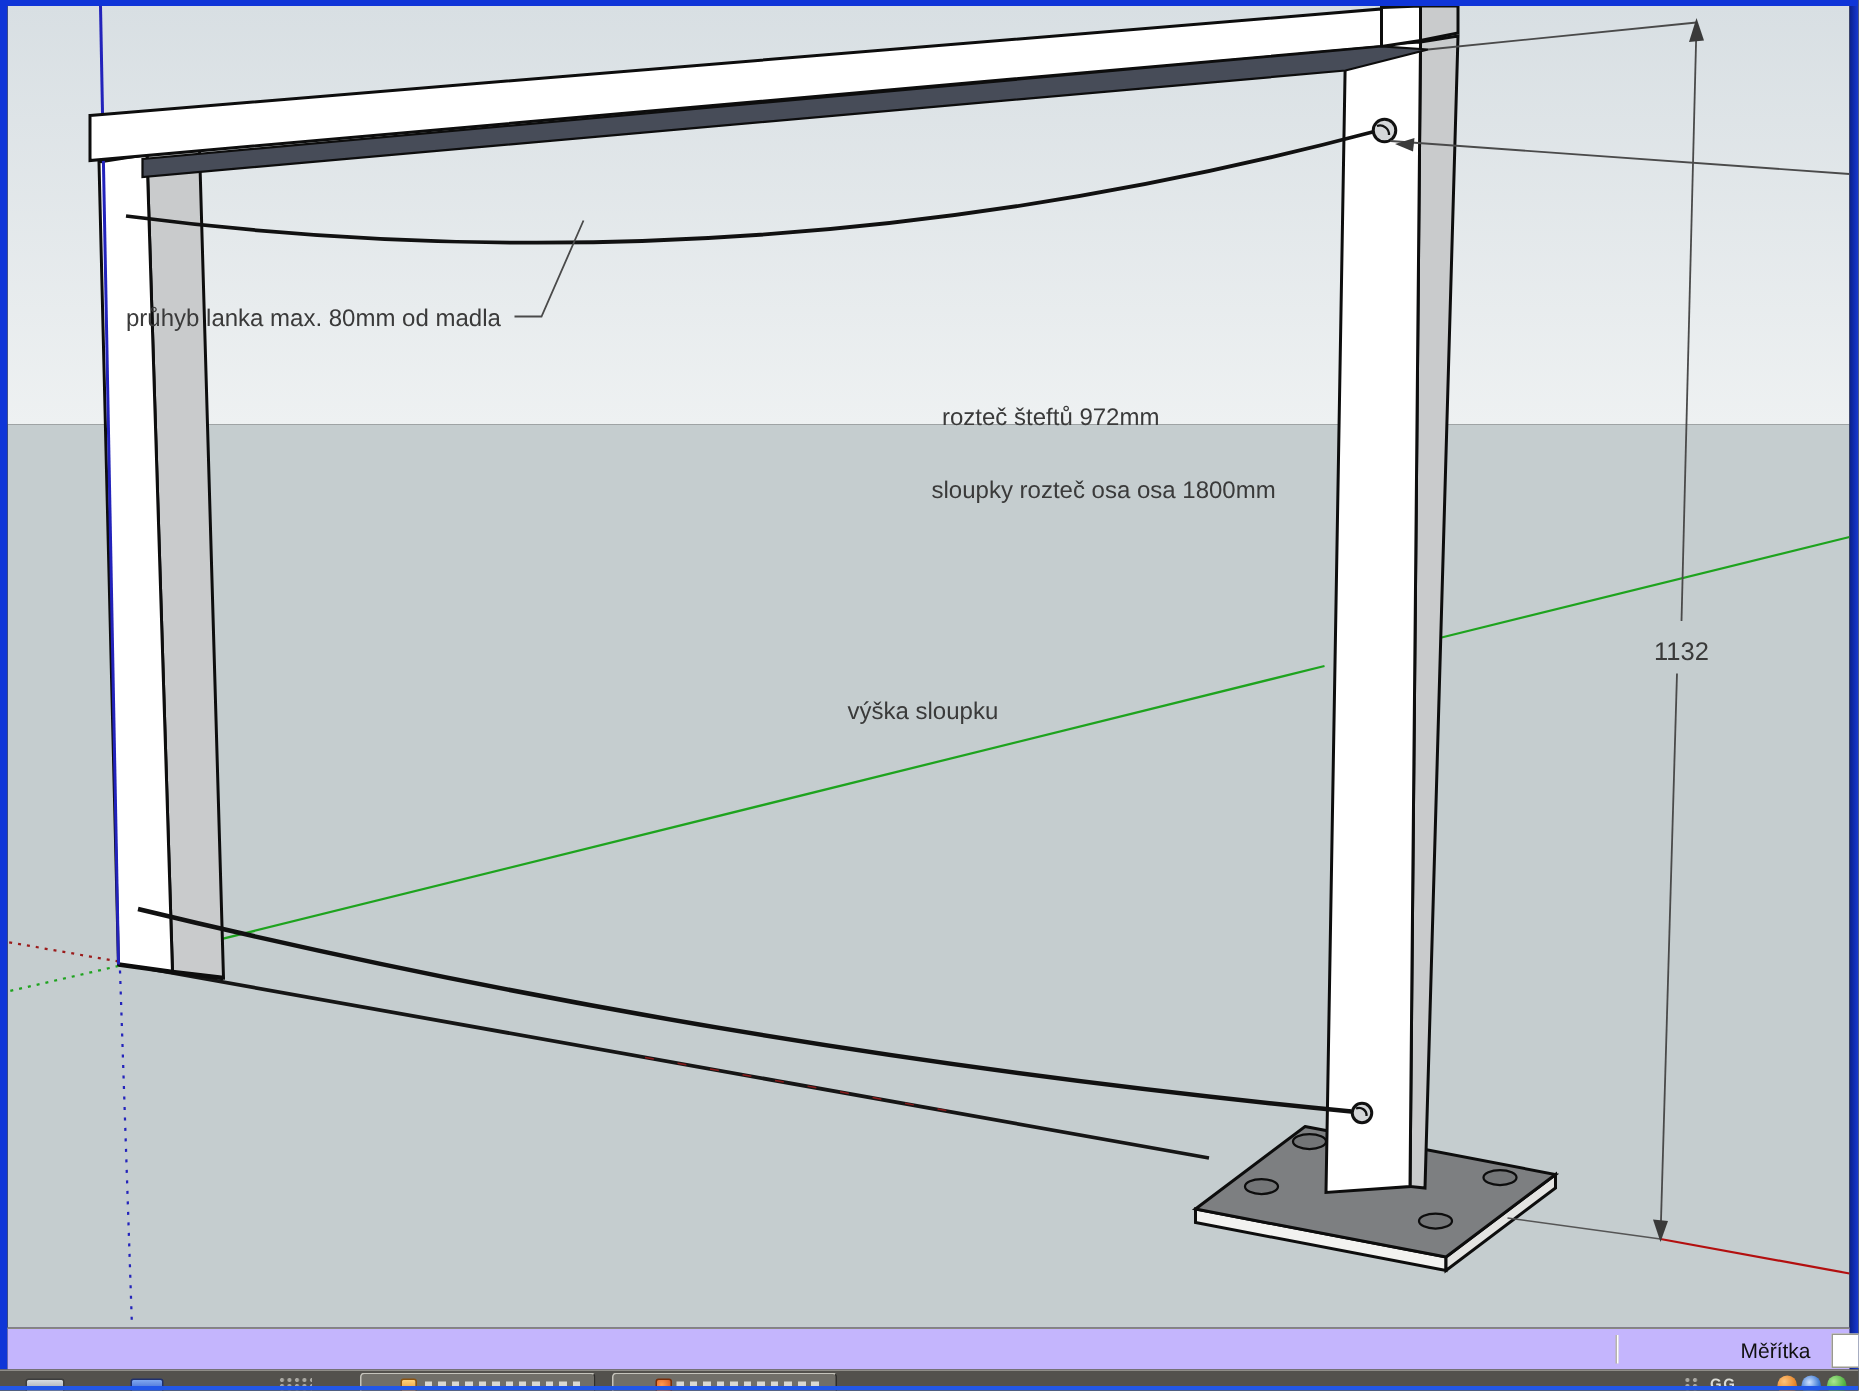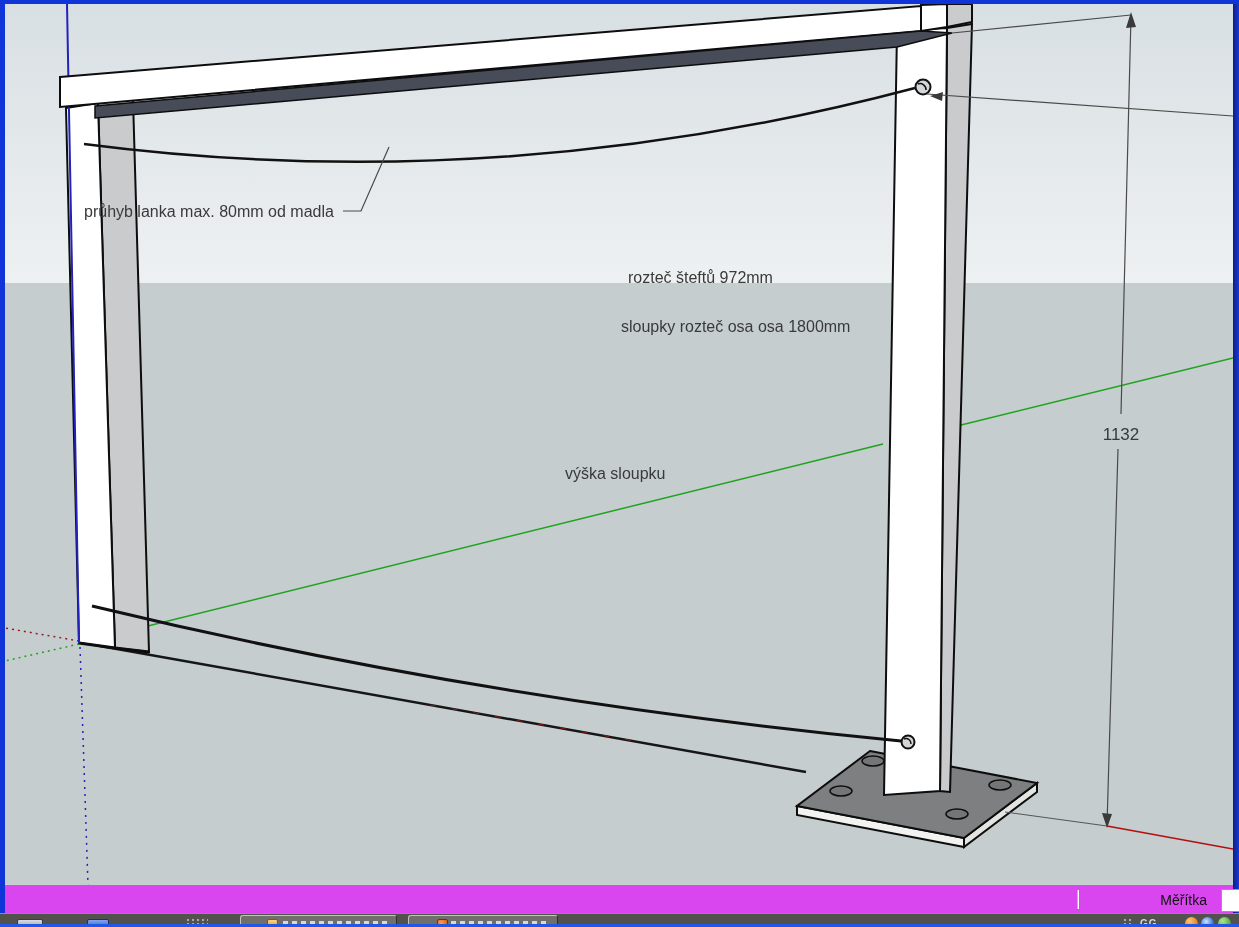--- a/index.html
+++ b/index.html
@@ -10,21 +10,21 @@
   
   .win-border{position:absolute;background:#0f35d8;}
   #border-top{left:0;top:0;width:1239px;height:4px;}
   #border-left{left:0;top:4px;width:5px;height:909px;}
   #border-right{left:1233px;top:4px;width:6px;height:909px;background:linear-gradient(90deg,#0a1f8a,#1839d6);}
   
   #viewport{position:absolute;left:5px;top:4px;width:1228px;height:881px;}
   
   #statusbar{
     position:absolute;left:5px;top:885px;width:1228px;height:28px;
-    background:#d946ef;border-top:1px solid #8a897f;box-sizing:border-box;
+    background:#c4b5fd;border-top:1px solid #8a897f;box-sizing:border-box;
   }
   .sb-sep{position:absolute;left:1072px;top:4px;width:1px;height:19px;background:#b7b5ac;border-right:1px solid #fff;}
   .sb-label{position:absolute;right:26px;top:6px;font-size:14px;color:#111;}
   .sb-box{position:absolute;left:1216px;top:3px;width:20px;height:21px;background:#fff;border:1px solid #9a998e;}
   
   #taskbar{
     position:absolute;left:0;top:913px;width:1239px;height:14px;
     background:#53514d;border-top:1px solid #8f8d88;box-sizing:border-box;
   }
   .ql-icon{position:absolute;top:5px;height:9px;border-radius:2px;}

